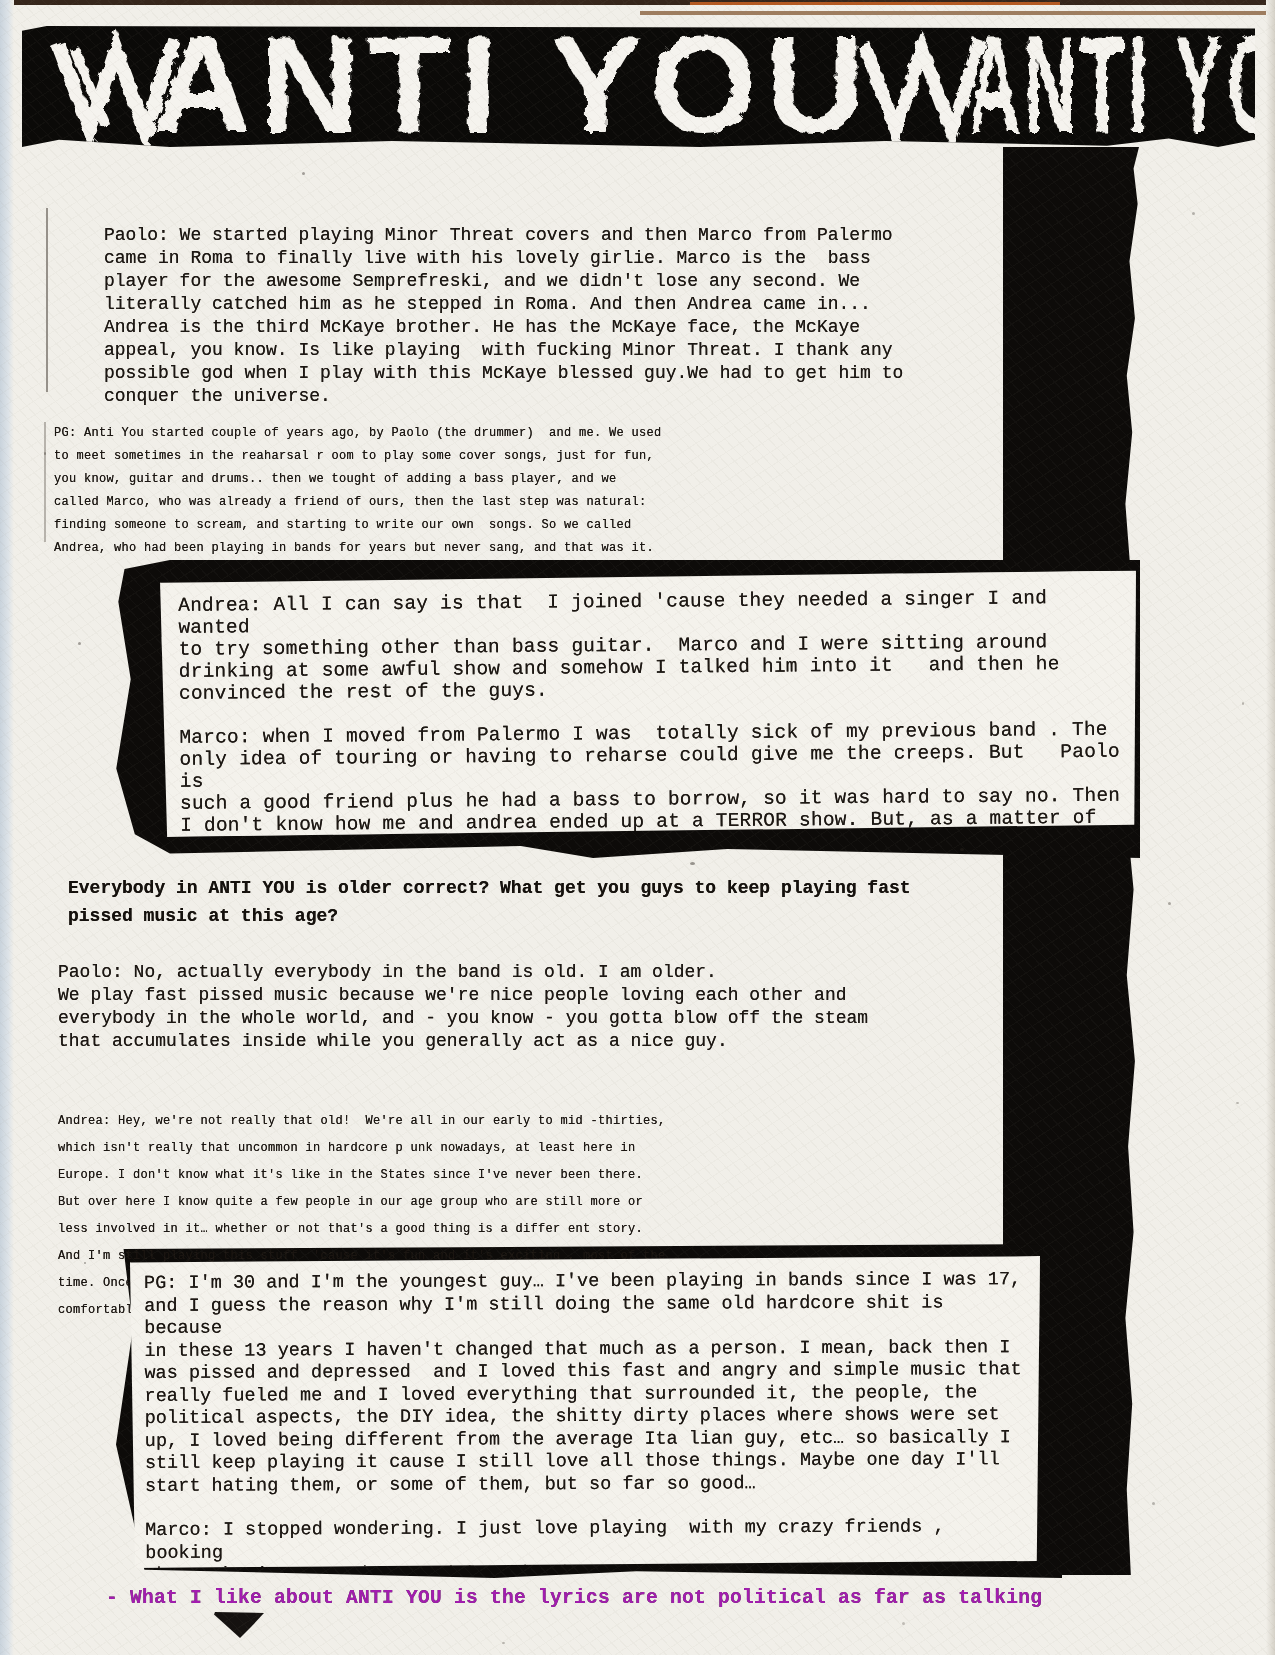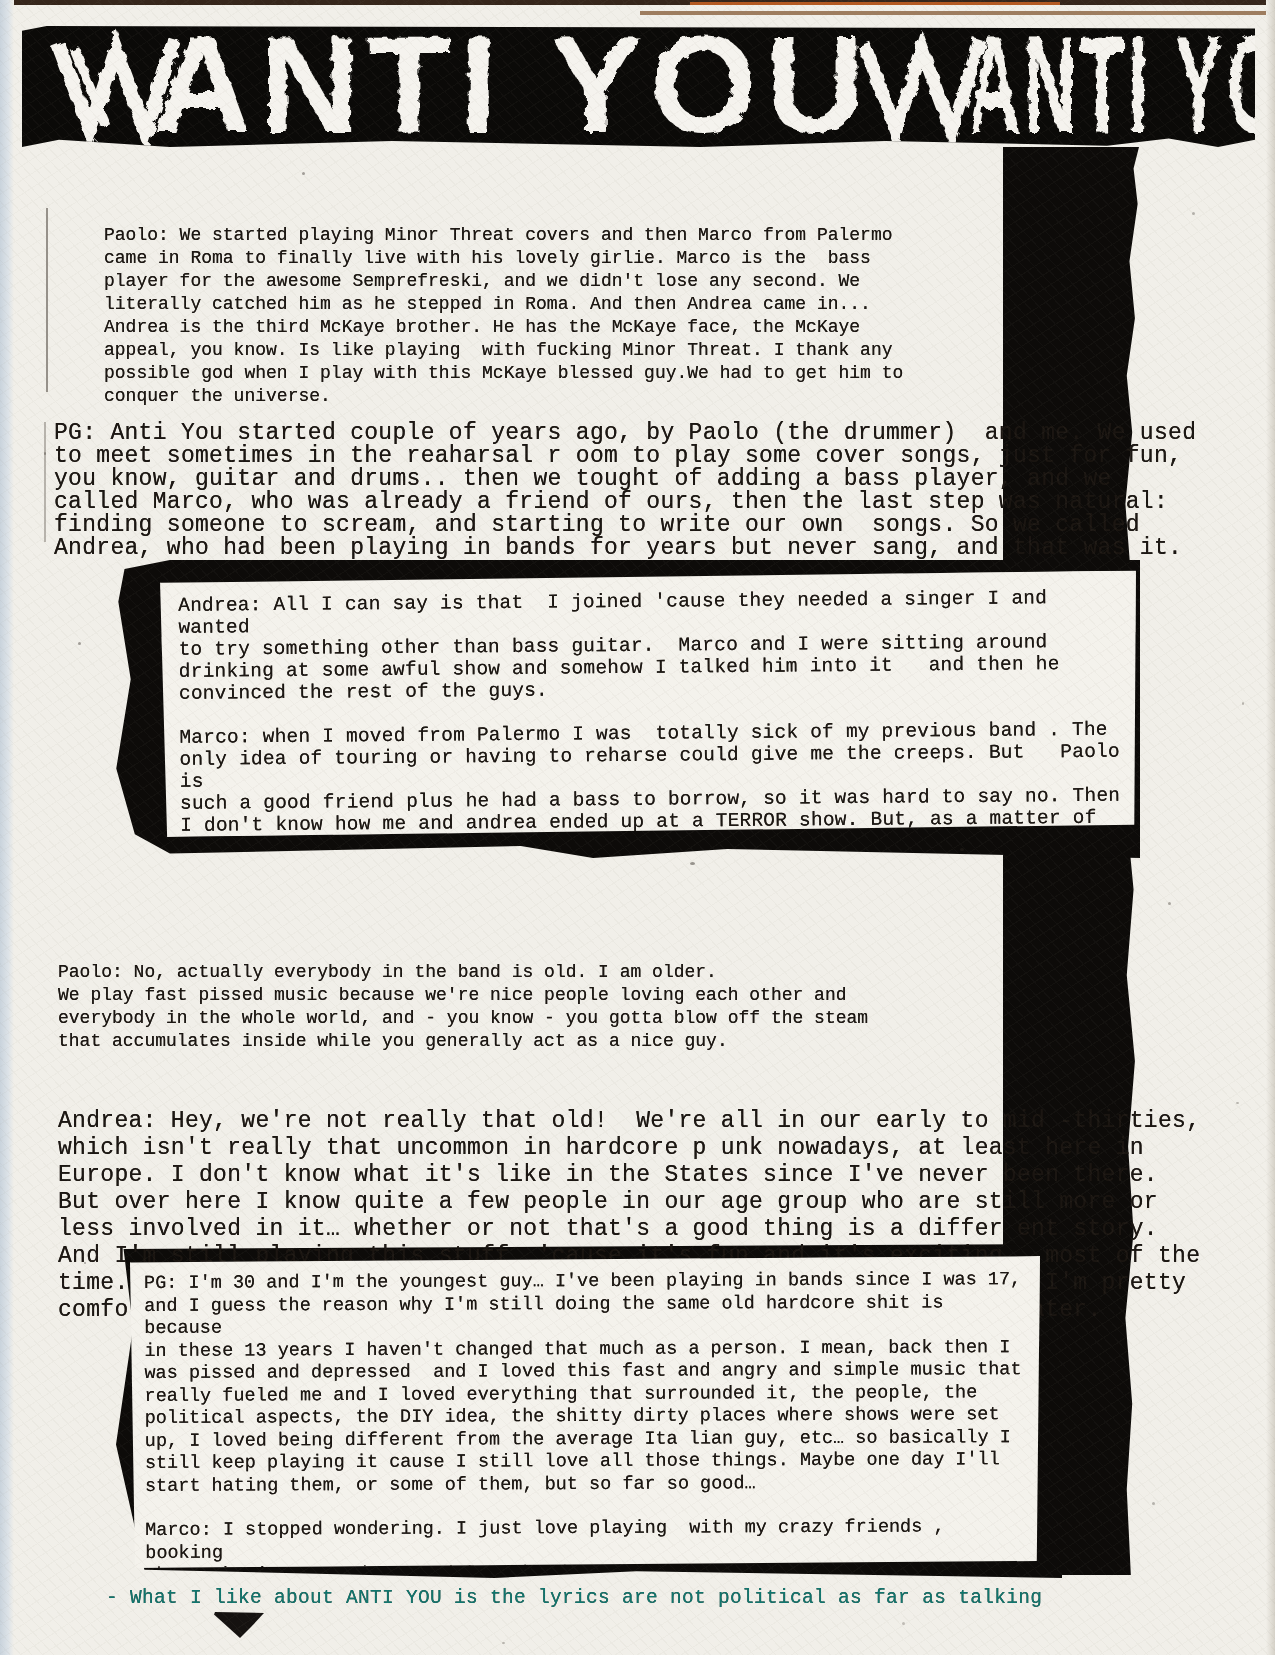--- a/index.html
+++ b/index.html
@@ -39,26 +39,26 @@
   .paste-a{left:160px;top:579px;width:976px;height:258px;transform:rotate(-0.5deg);transform-origin:left top;
     clip-path:polygon(0 1.5%,100% 0,99.6% 98.5%,0.5% 100%);padding:16px 12px 0 18px;box-sizing:border-box;}
   .paste-b{left:130px;top:1260px;width:910px;height:308px;transform:rotate(-0.25deg);transform-origin:left top;
     clip-path:polygon(0 0.8%,100% 0,99.5% 99%,0.4% 100%);padding:13px 10px 0 14px;box-sizing:border-box;}
 
   
   .tw{position:absolute;margin:0;white-space:pre-wrap;color:#1b1612;
       text-shadow:0 0 .5px rgba(25,19,13,.85);}
   .rel{position:relative;left:0;top:0;}
   .body1{font-size:18px;line-height:23px;}
-  .wide {font-size:23px;line-height:23px;letter-spacing:.3px;}
+  .wide {font-size:12px;line-height:23px;letter-spacing:.3px;}
   .quest{font-size:17.5px;line-height:29px;font-weight:bold;color:#14100c;}
   .quest2{font-size:18px;line-height:28px;font-weight:bold;color:#14100c;}
   .inseta{font-size:19.5px;line-height:22px;letter-spacing:.2px;}
   .insetb{font-size:18.5px;line-height:22.5px;}
-  .foot{font-size:19.5px;line-height:24px;font-weight:normal;letter-spacing:.3px;color:#0f766e;}
+  .foot{font-size:19.5px;line-height:24px;font-weight:bold;letter-spacing:.3px;color:#a21caf;}
   .mt{margin-top:22px;}
 
   .fold-line{position:absolute;left:46px;top:208px;width:2px;height:184px;background:#4a443c;opacity:.55;}
   .fold-line2{position:absolute;left:44px;top:422px;width:2px;height:120px;background:#4a443c;opacity:.35;}
 
   .triangle{position:absolute;left:214px;top:1612px;width:50px;height:26px;background:#151210;
     clip-path:polygon(2% 0,100% 4%,74% 58%,52% 100%,30% 62%,0 10%);}
 
   .speck{position:absolute;border-radius:50%;background:#2a241d;}
 </style>
@@ -121,20 +121,22 @@
 drinking at some awful show and somehow I talked him into it   and then he
 convinced the rest of the guys.</p>
     <p class="tw inseta rel mt">Marco: when I moved from Palermo I was  totally sick of my previous band . The
 only idea of touring or having to reharse could give me the creeps. But   Paolo is
 such a good friend plus he had a bass to borrow, so it was hard to say no. Then
 I don't know how me and andrea ended up at a TERROR show. But, as a matter of
 fact, that is technically where ANTI YOU was born. We owe a lot to those guys,
 somehow.</p>
   </div>
 
+  <p class="tw quest2" style="left:68px;top:874px;">Everybody in ANTI YOU is older correct? What get you guys to keep playing fast
+pissed music at this age?</p>
   <p class="tw body1" style="left:58px;top:944px;margin-top:17px;">Paolo: No, actually everybody in the band is old. I am older.
 We play fast pissed music because we're nice people loving each other and
 everybody in the whole world, and - you know - you gotta blow off the steam
 that accumulates inside while you generally act as a nice guy.</p>
   <p class="tw wide" style="left:58px;top:1108px;line-height:27px;">Andrea: Hey, we're not really that old!  We're all in our early to mid -thirties,
 which isn't really that uncommon in hardcore p unk nowadays, at least here in
 Europe. I don't know what it's like in the States since I've never been there.
 But over here I know quite a few people in our age group who are still more or
 less involved in it… whether or not that's a good thing is a differ ent story.
 And I'm still playing this stuff  'cause it's fun and it's exciting , most of the

